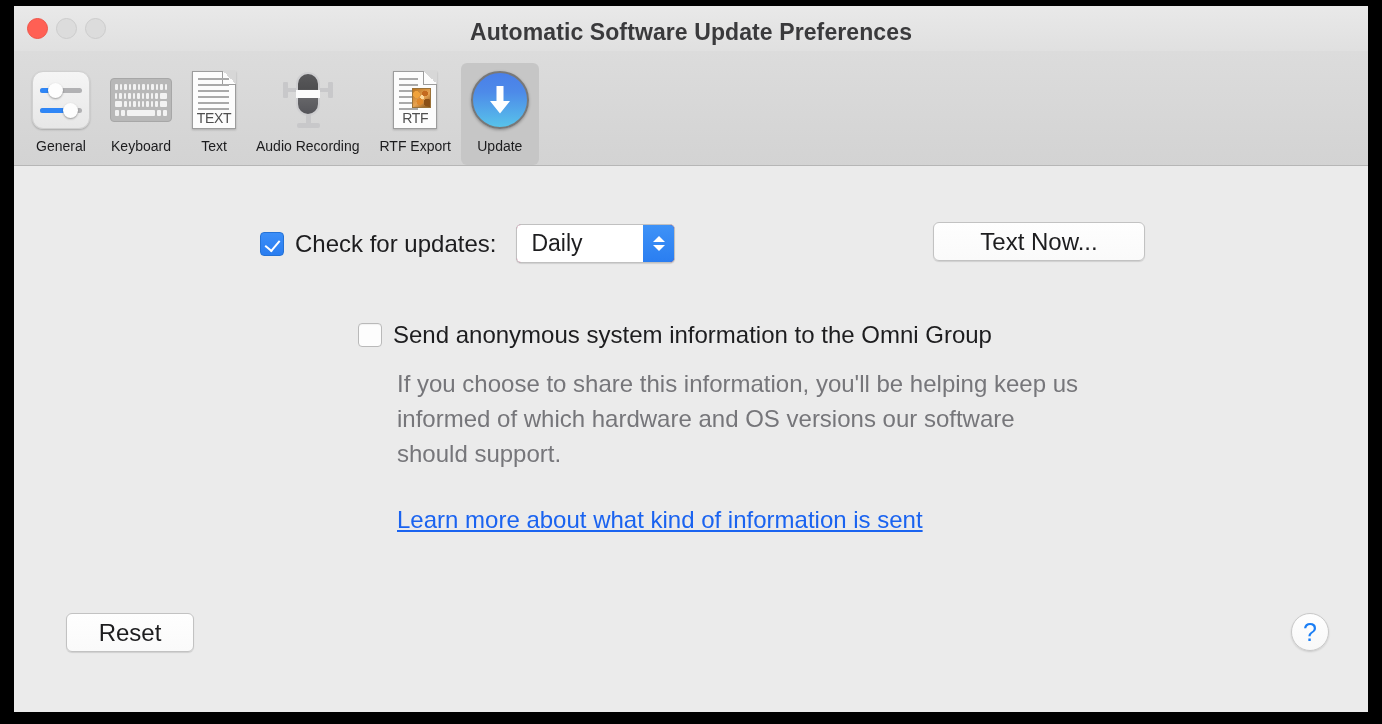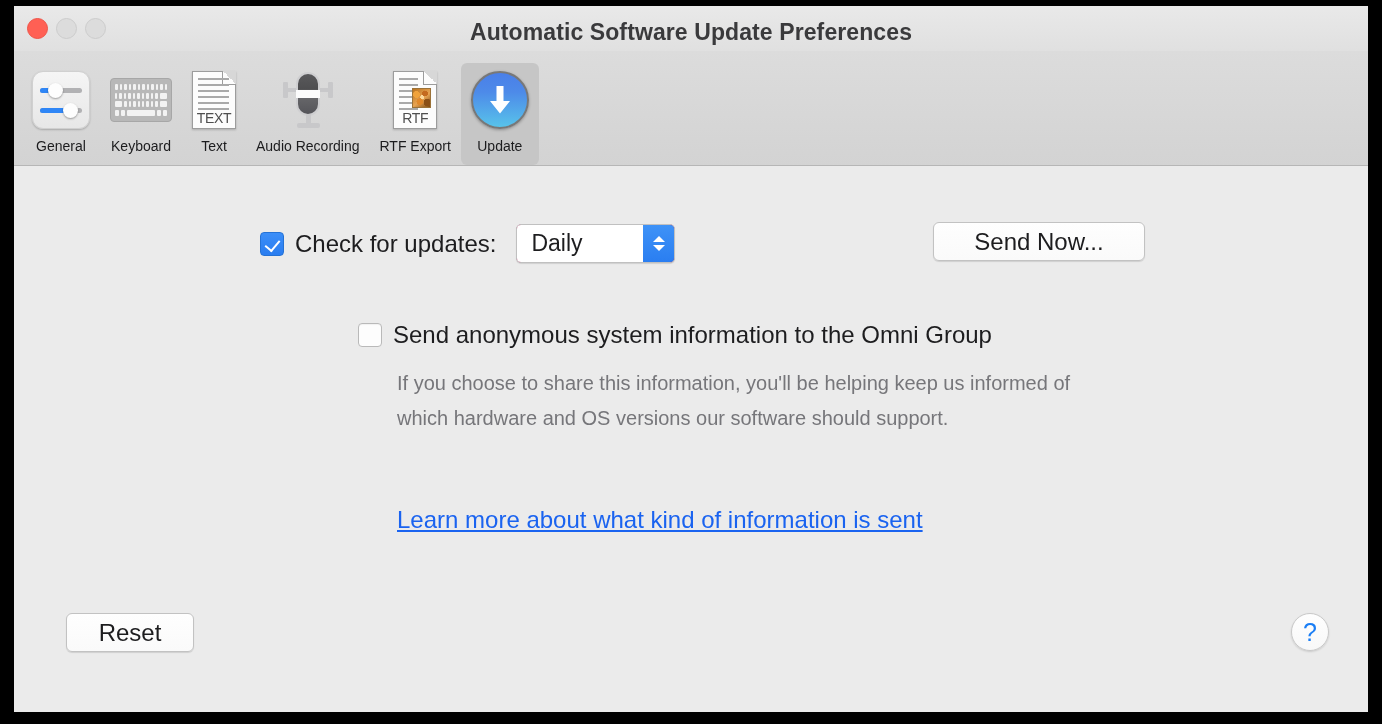--- a/index.html
+++ b/index.html
@@ -358,21 +358,21 @@
     display: flex;
     align-items: center;
   }
   .row-anon .cb-label { font-size: 24px; }
 
   .desc {
     position: absolute;
     left: 383px;
     top: 200px;
     width: 690px;
-    font-size: 20px;
+    font-size: 24px;
     line-height: 35px;
     color: #76767a;
   }
 
   .link {
     position: absolute;
     left: 383px;
     top: 340px;
     font-size: 24px;
     color: #1a63f0;
@@ -558,21 +558,21 @@
       <div class="cb-label">Check for updates:</div>
       <div class="popup">
         <div class="popup-value">Daily</div>
         <div class="stepper">
           <div class="chev up"></div>
           <div class="chev down"></div>
         </div>
       </div>
     </div>
 
-    <div class="btn btn-check-now">Send Now...</div>
+    <div class="btn btn-check-now">Text Now...</div>
 
     <div class="row-anon">
       <div class="cb off"></div>
       <div class="cb-label">Send anonymous system information to the Omni Group</div>
     </div>
 
     <div class="desc">If you choose to share this information, you'll be helping keep us informed of which hardware and OS versions our software should support.</div>
 
     <div class="link">Learn more about what kind of information is sent</div>
 

